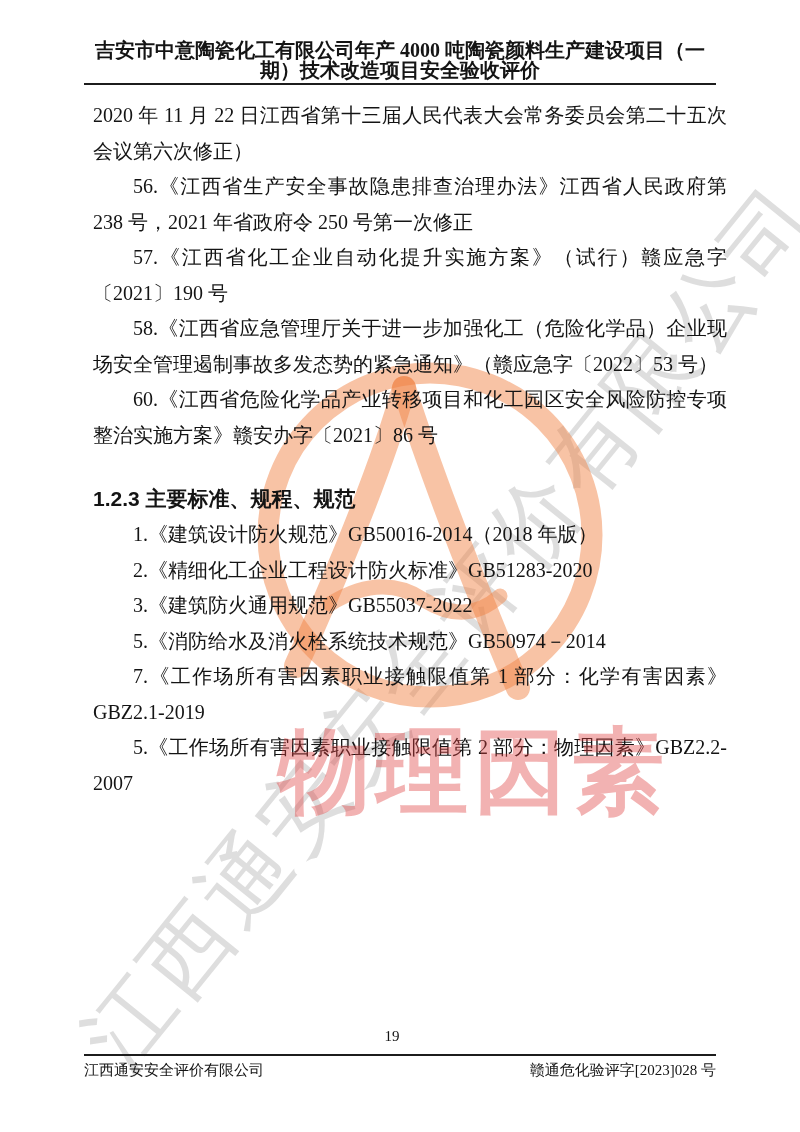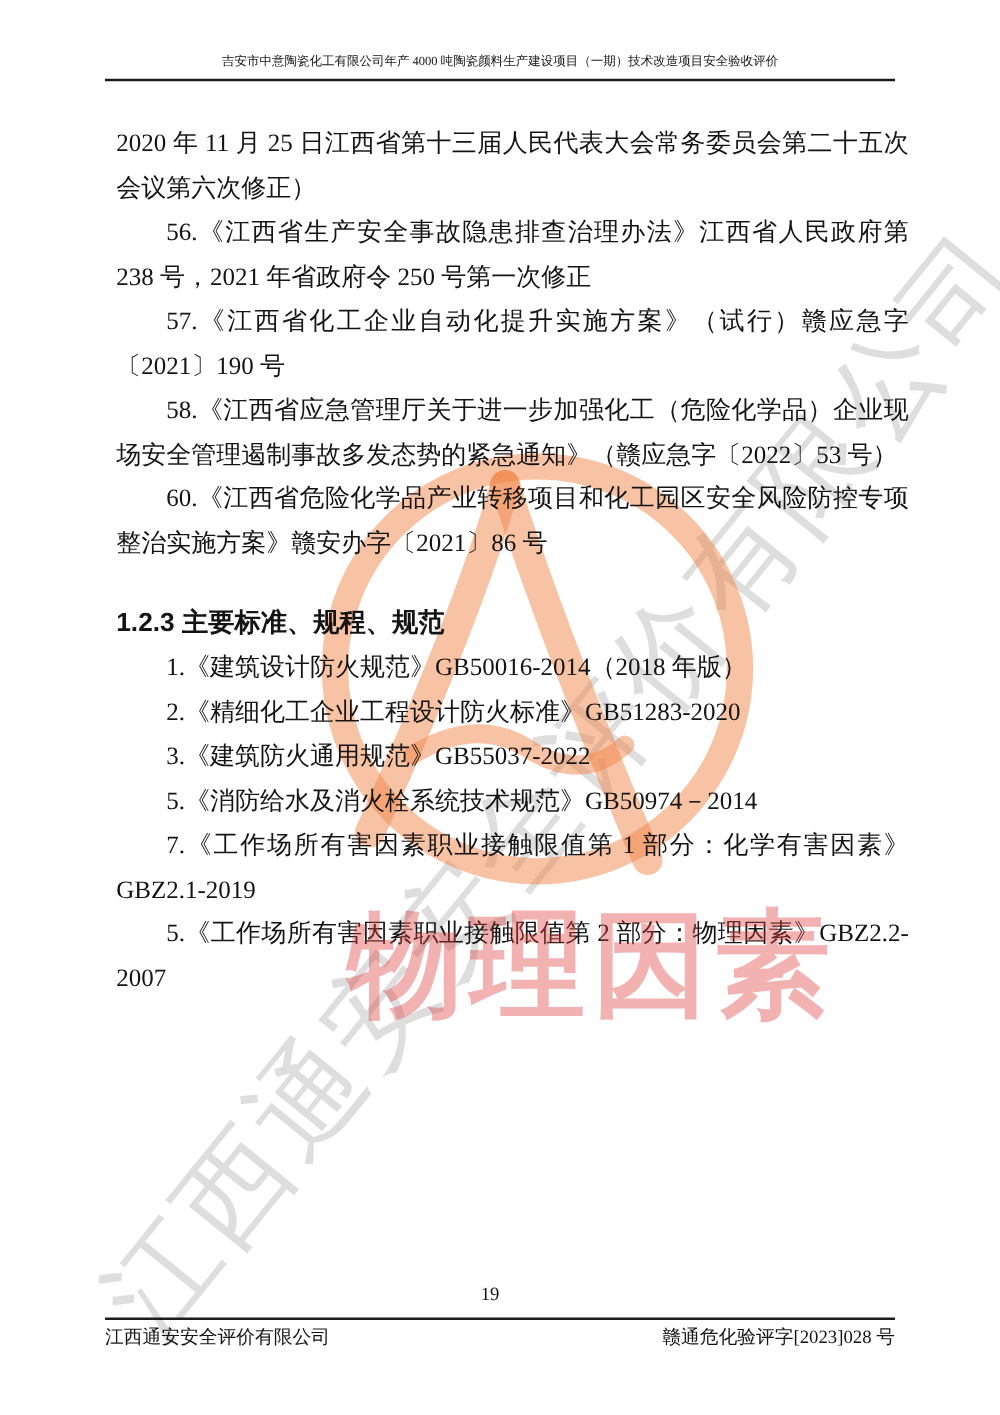--- a/index.html
+++ b/index.html
@@ -25,21 +25,21 @@
   .wm-logo { position:absolute; left:0; top:0; z-index:3; pointer-events:none; }
   .wm-red {
     position:absolute; left:278px; top:726px; z-index:6;
     font-size:92px; font-weight:bold; letter-spacing:6px; line-height:1;
     color:rgba(222,62,62,0.40); white-space:nowrap;
     font-family:"Liberation Serif","DejaVu Serif",serif; pointer-events:none;
   }
   
   .header {
     position:absolute; left:84px; right:84px; top:40px; z-index:4;
-    text-align:center; font-size:10px; font-weight:normal; line-height:20px;
+    text-align:center; font-size:20px; font-weight:bold; line-height:20px;
     padding-bottom:3px; border-bottom:2px solid #1c1c1c;
   }
   
   .doc-body {
     position:absolute; left:93px; top:98px; width:634px; z-index:4;
     font-size:20px; line-height:35.5px; text-align:justify;
   }
   .doc-body p { text-indent:2em; }
   .doc-body p.cont { text-indent:0; }
   .doc-body h3 {
@@ -73,21 +73,21 @@
       <path d="M 404 388 Q 442 508 518 688" stroke-width="24"></path>
       <path d="M 330 604 Q 382 572 424 600 Q 466 626 500 596" stroke-width="15"></path>
     </g>
   </svg>
 
   <div class="header">
     <span>吉安市中意陶瓷化工有限公司年产 4000 吨陶瓷颜料生产建设项目（一期）技术改造项目安全验收评价</span>
   </div>
 
   <div class="doc-body">
-    <p class="cont">2020 年 11 月 25 日江西省第十三届人民代表大会常务委员会第二十五次会议第六次修正）</p>
+    <p class="cont">2020 年 11 月 22 日江西省第十三届人民代表大会常务委员会第二十五次会议第六次修正）</p>
     <p>56.《江西省生产安全事故隐患排查治理办法》江西省人民政府第 238 号，2021 年省政府令 250 号第一次修正</p>
     <p>57.《江西省化工企业自动化提升实施方案》（试行）赣应急字〔2021〕190 号</p>
     <p>58.《江西省应急管理厅关于进一步加强化工（危险化学品）企业现场安全管理遏制事故多发态势的紧急通知》（赣应急字〔2022〕53 号）</p>
     <p>60.《江西省危险化学品产业转移项目和化工园区安全风险防控专项整治实施方案》赣安办字〔2021〕86 号</p>
     <h3>1.2.3 主要标准、规程、规范</h3>
     <p>1.《建筑设计防火规范》GB50016-2014（2018 年版）</p>
     <p>2.《精细化工企业工程设计防火标准》GB51283-2020</p>
     <p>3.《建筑防火通用规范》GB55037-2022</p>
     <p>5.《消防给水及消火栓系统技术规范》GB50974－2014</p>
     <p>7.《工作场所有害因素职业接触限值第 1 部分：化学有害因素》GBZ2.1-2019</p>

